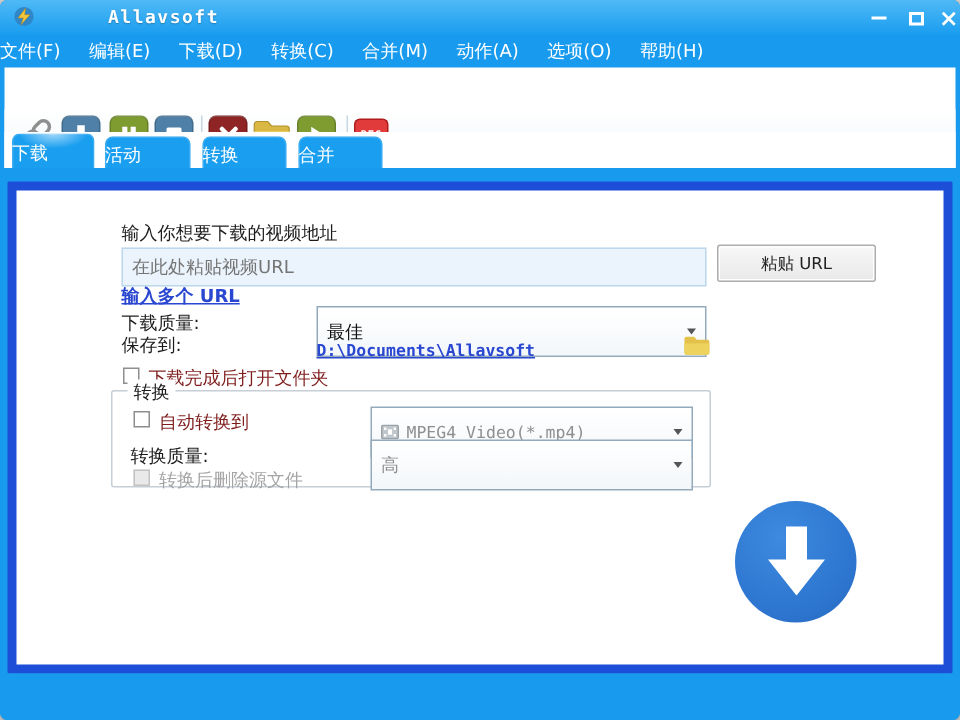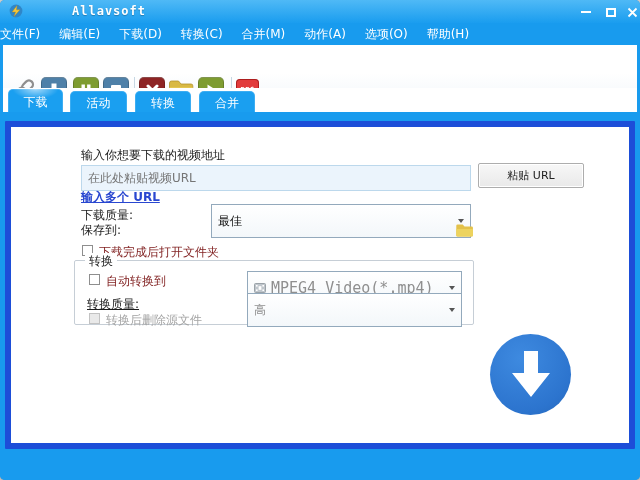--- a/index.html
+++ b/index.html
@@ -26,21 +26,21 @@
   .tbtn{position:absolute;top:4px;width:26px;height:26px;border-radius:5px;box-shadow:inset 0 0 0 1px rgba(0,0,0,.18), inset 0 1px 0 rgba(255,255,255,.25);display:flex;align-items:center;justify-content:center;cursor:pointer;}
   .c-blue{background:#4E80A8;}
   .c-olive{background:#7E9C30;}
   .c-dred{background:#8E2424;}
   .tsep{position:absolute;top:4px;width:1px;height:28px;background:#C7D7E3;}
   .rec-btn{position:absolute;top:6px;width:23px;height:22px;border-radius:4px;background:#E23B3B;box-shadow:inset 0 0 0 1px rgba(120,0,0,.5);color:#fff;font-size:7px;font-weight:bold;display:flex;align-items:center;justify-content:center;letter-spacing:.4px;cursor:pointer;font-family:"DejaVu Sans Mono","Liberation Mono",monospace;}
   .link-icon{position:absolute;left:7px;top:4px;width:28px;height:28px;cursor:pointer;}
 
   
   .tabstrip{position:absolute;left:0;top:43px;width:634px;height:24px;background:#fff;}
-  .tab{position:absolute;background:#1A9FF0;border-radius:5px 5px 0 0;color:#fff;font-size:12px;display:flex;align-items:center;justify-content:center;cursor:pointer;box-shadow:inset 0 0 0 1px rgba(255,255,255,.15);}
+  .tab{position:absolute;background:#1A9FF0;border-radius:5px 5px 0 0;color:#fff;font-size:12px;display:flex;align-items:center;justify-content:flex-start;cursor:pointer;box-shadow:inset 0 0 0 1px rgba(255,255,255,.15);}
   .tab-active{background:radial-gradient(ellipse 60% 55% at 50% 0%,rgba(255,255,255,.6),rgba(255,255,255,0) 70%),#1A9FF0;}
   .bluebar{position:absolute;left:0;top:112px;width:640px;height:10px;background:#189BEE;}
 
   
   .content{position:absolute;left:5px;top:121px;width:630px;height:328px;background:#fff;border:6px solid #1d4ed8;border-radius:1px;}
   .lbl{position:absolute;font-size:12px;color:#1b1b1b;white-space:nowrap;}
   .url-input{position:absolute;left:70px;top:38px;width:390px;height:21px;background:#EBF4FC;border:1px solid #BCD8EC;font-size:12px;color:#3a3a3a;padding:12px 6px;outline:none;font-family:"DejaVu Sans","Liberation Sans",sans-serif;}
   .paste-btn{position:absolute;left:467px;top:36px;width:106px;height:25px;background:linear-gradient(#f7f7f7,#e9e9e9);border:1px solid #ADADAD;border-radius:2px;font-size:11px;color:#222;display:flex;align-items:center;justify-content:center;cursor:pointer;box-shadow:inset 0 0 0 1px #fff;}
   .link{color:#2947D0;text-decoration:underline;cursor:pointer;}
   .multi-link{position:absolute;left:70px;top:62px;font-size:12px;font-weight:bold;}
@@ -183,48 +183,49 @@
 
     <a class="link multi-link">输入多个 URL</a>
 
     <span class="lbl" style="left:70px;top:80px;">下载质量:</span>
     <div class="dropdown" style="left:200px;top:77px;width:260px;height:19px;">
       <span>最佳</span>
       <i class="dd-arrow"></i>
     </div>
 
     <span class="lbl" style="left:70px;top:95px;">保存到:</span>
+    <a class="link path-link">D:\Documents\Allavsoft</a>
     <svg class="folder-sm" viewBox="0 0 26 21">
       <path d="M1.5 4 a2 2 0 0 1 2 -2 h7 l2.5 3 H23 a1.8 1.8 0 0 1 1.8 1.8 V17 a2 2 0 0 1 -2 2 H3.5 a2 2 0 0 1 -2 -2 z" fill="#E3C14A"></path>
       <path d="M1.5 8.5 h23.3 V17 a2 2 0 0 1 -2 2 H3.5 a2 2 0 0 1 -2 -2 z" fill="#EDD35E"></path>
     </svg>
 
     <span class="cb" style="left:71px;top:118px;"></span>
     <span class="cb-label" style="left:88px;top:117px;">下载完成后打开文件夹</span>
 
     <div class="groupbox">
       <span class="group-title">转换</span>
 
       <span class="cb" style="left:14px;top:13px;"></span>
       <span class="cb-label" style="left:31px;top:12px;">自动转换到</span>
 
-      <div class="dropdown dd-disabled" style="left:172px;top:10px;width:215px;height:18px;font-size:15px;font-family:'DejaVu Sans Mono','Liberation Mono',monospace;">
+      <div class="dropdown dd-disabled" style="left:172px;top:10px;width:215px;height:18px;font-size:11px;font-family:'DejaVu Sans Mono','Liberation Mono',monospace;">
         <svg class="film-ic" width="12" height="10" viewBox="0 0 12 10">
           <rect x="0.5" y="0.5" width="11" height="9" rx="1" fill="#BFC6CC" stroke="#9AA2A8"></rect>
           <rect x="2" y="2" width="1.6" height="1.6" fill="#fff"></rect>
             <rect x="2" y="6.4" width="1.6" height="1.6" fill="#fff"></rect>
           <rect x="8.4" y="2" width="1.6" height="1.6" fill="#fff"></rect>
             <rect x="8.4" y="6.4" width="1.6" height="1.6" fill="#fff"></rect>
           <rect x="4.6" y="3.2" width="2.8" height="3.6" fill="#fff"></rect>
         </svg>
         <span>MPEG4 Video(*.mp4)</span>
         <i class="dd-arrow"></i>
       </div>
 
-      <span class="lbl" style="left:12px;top:35px;text-decoration:underline;">转换质量:</span>
+      <span class="lbl" style="left:12px;top:35px;">转换质量:</span>
       <div class="dropdown dd-disabled" style="left:172px;top:32px;width:215px;height:18px;">
         <span>高</span>
         <i class="dd-arrow"></i>
       </div>
 
       <span class="cb cb-disabled" style="left:14px;top:52px;"></span>
       <span class="cb-label cb-label-dis" style="left:31px;top:51px;">转换后删除源文件</span>
     </div>
 
     <div class="big-dl">

